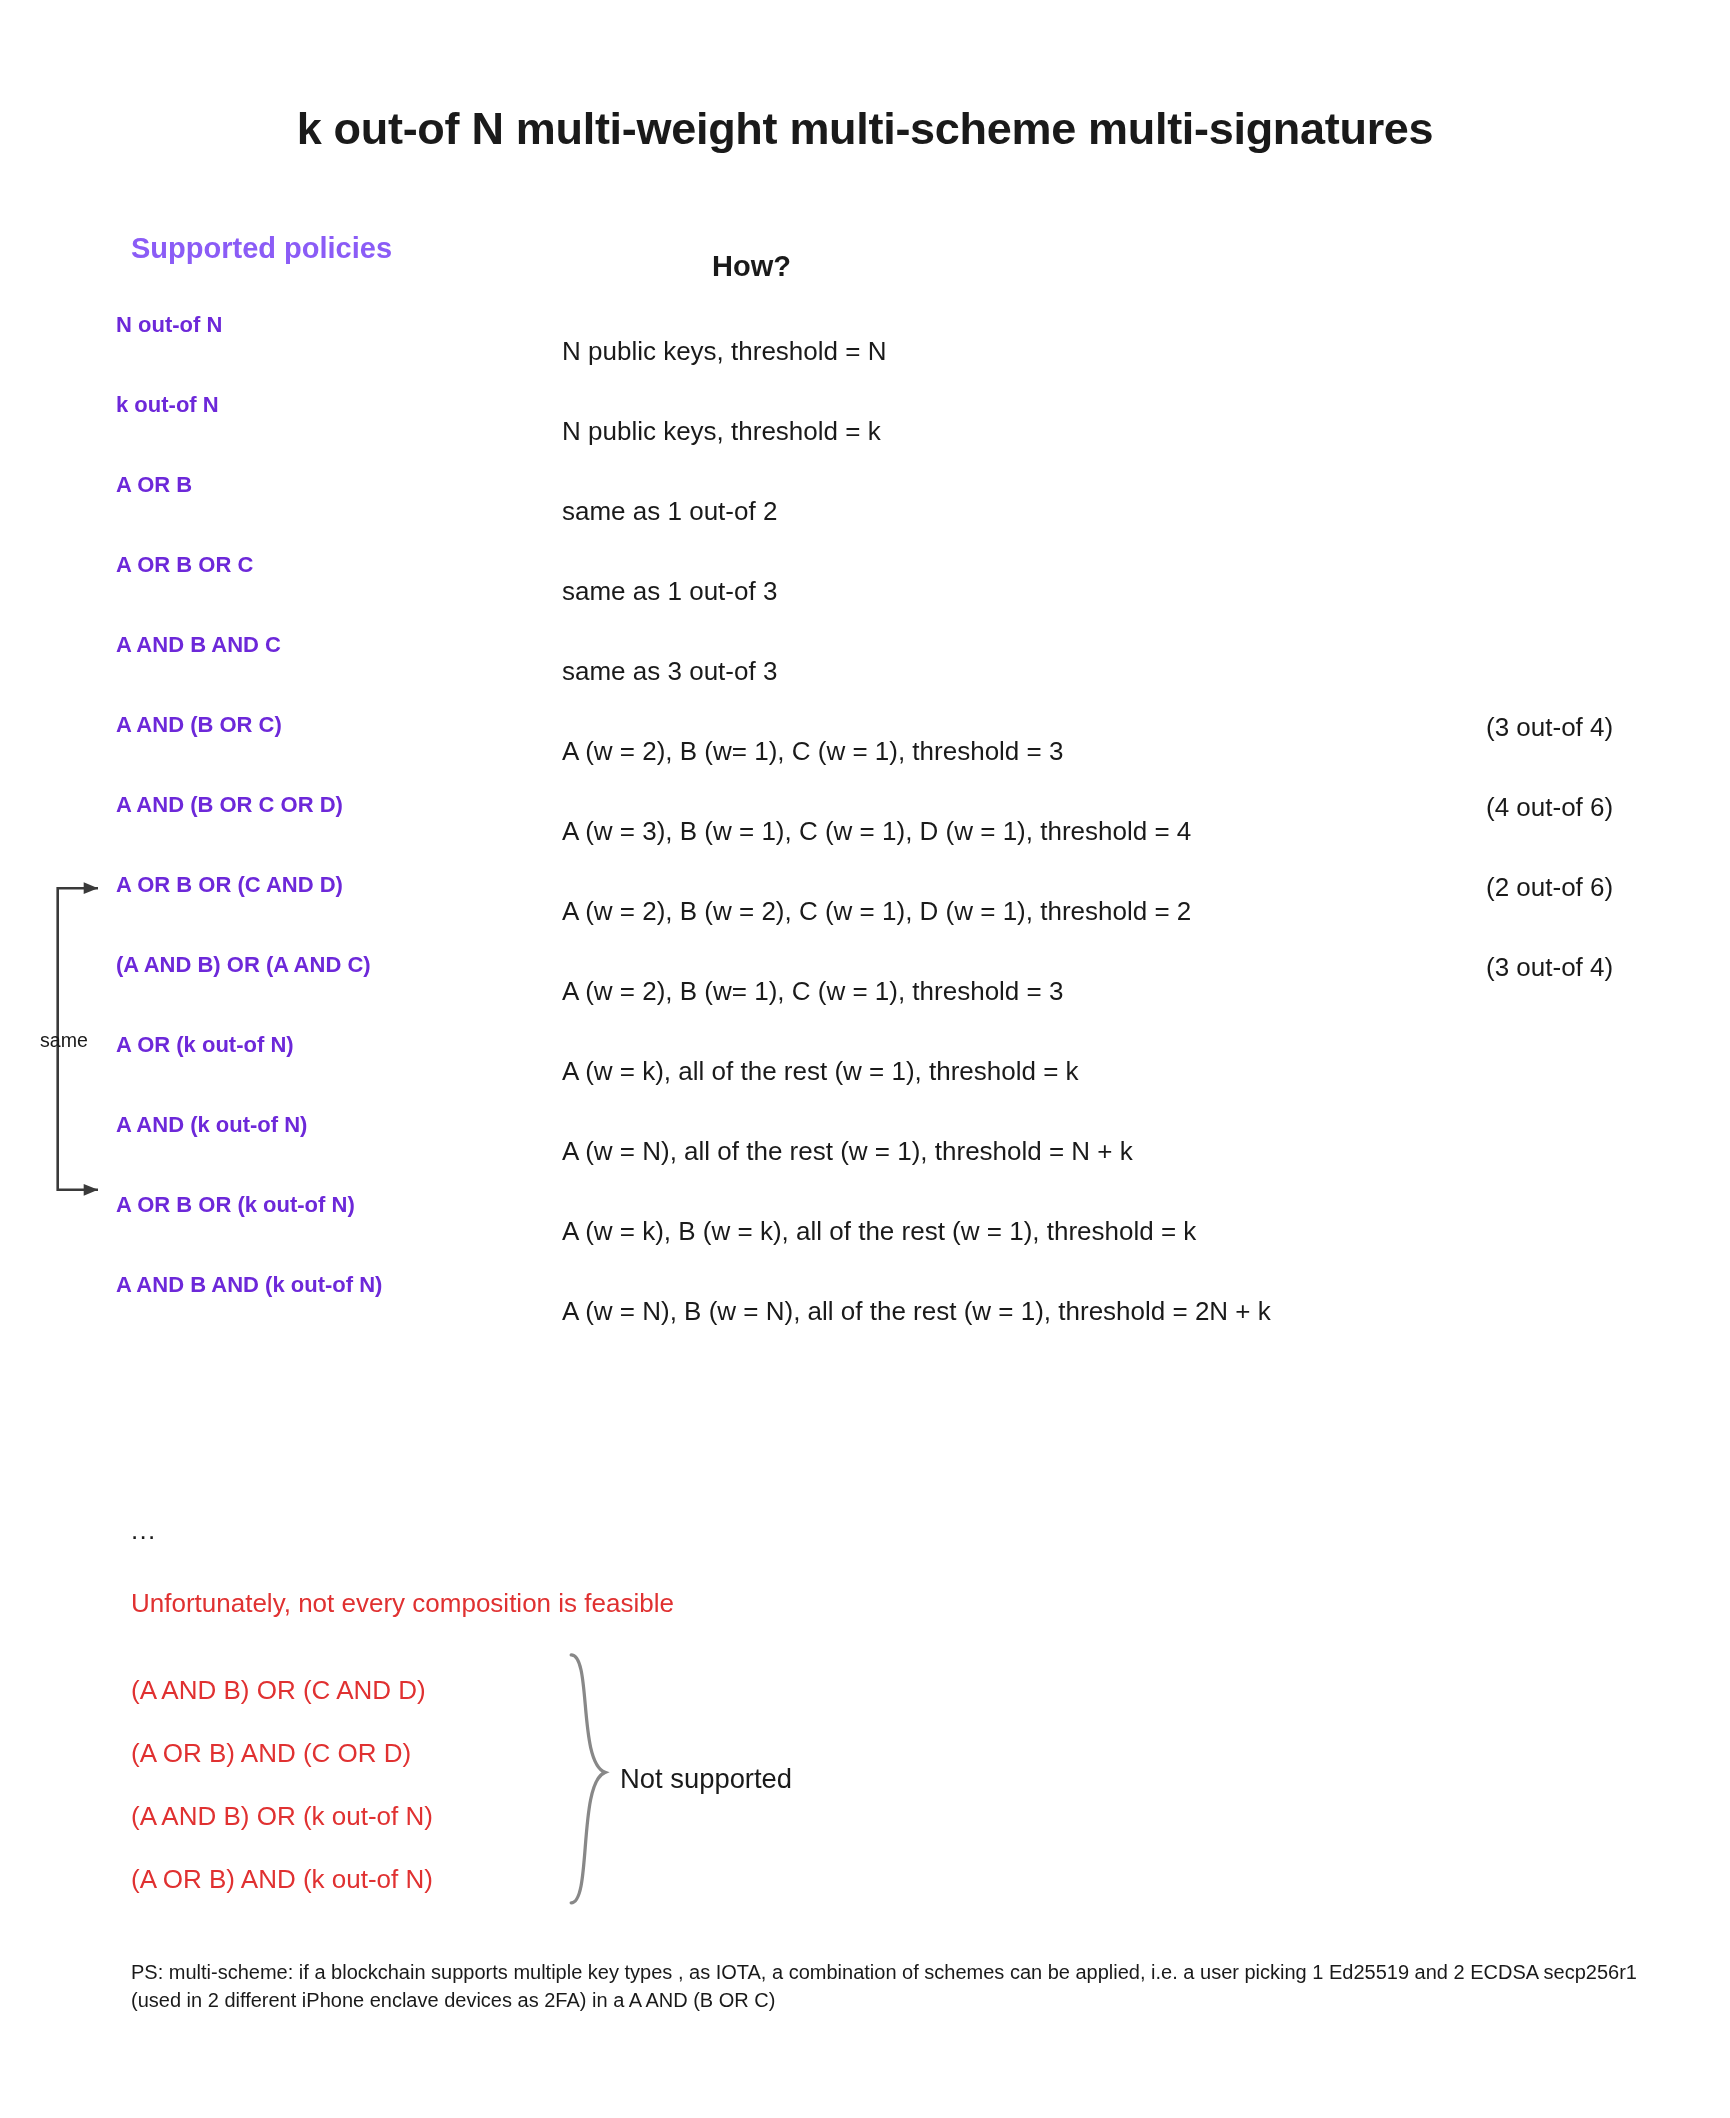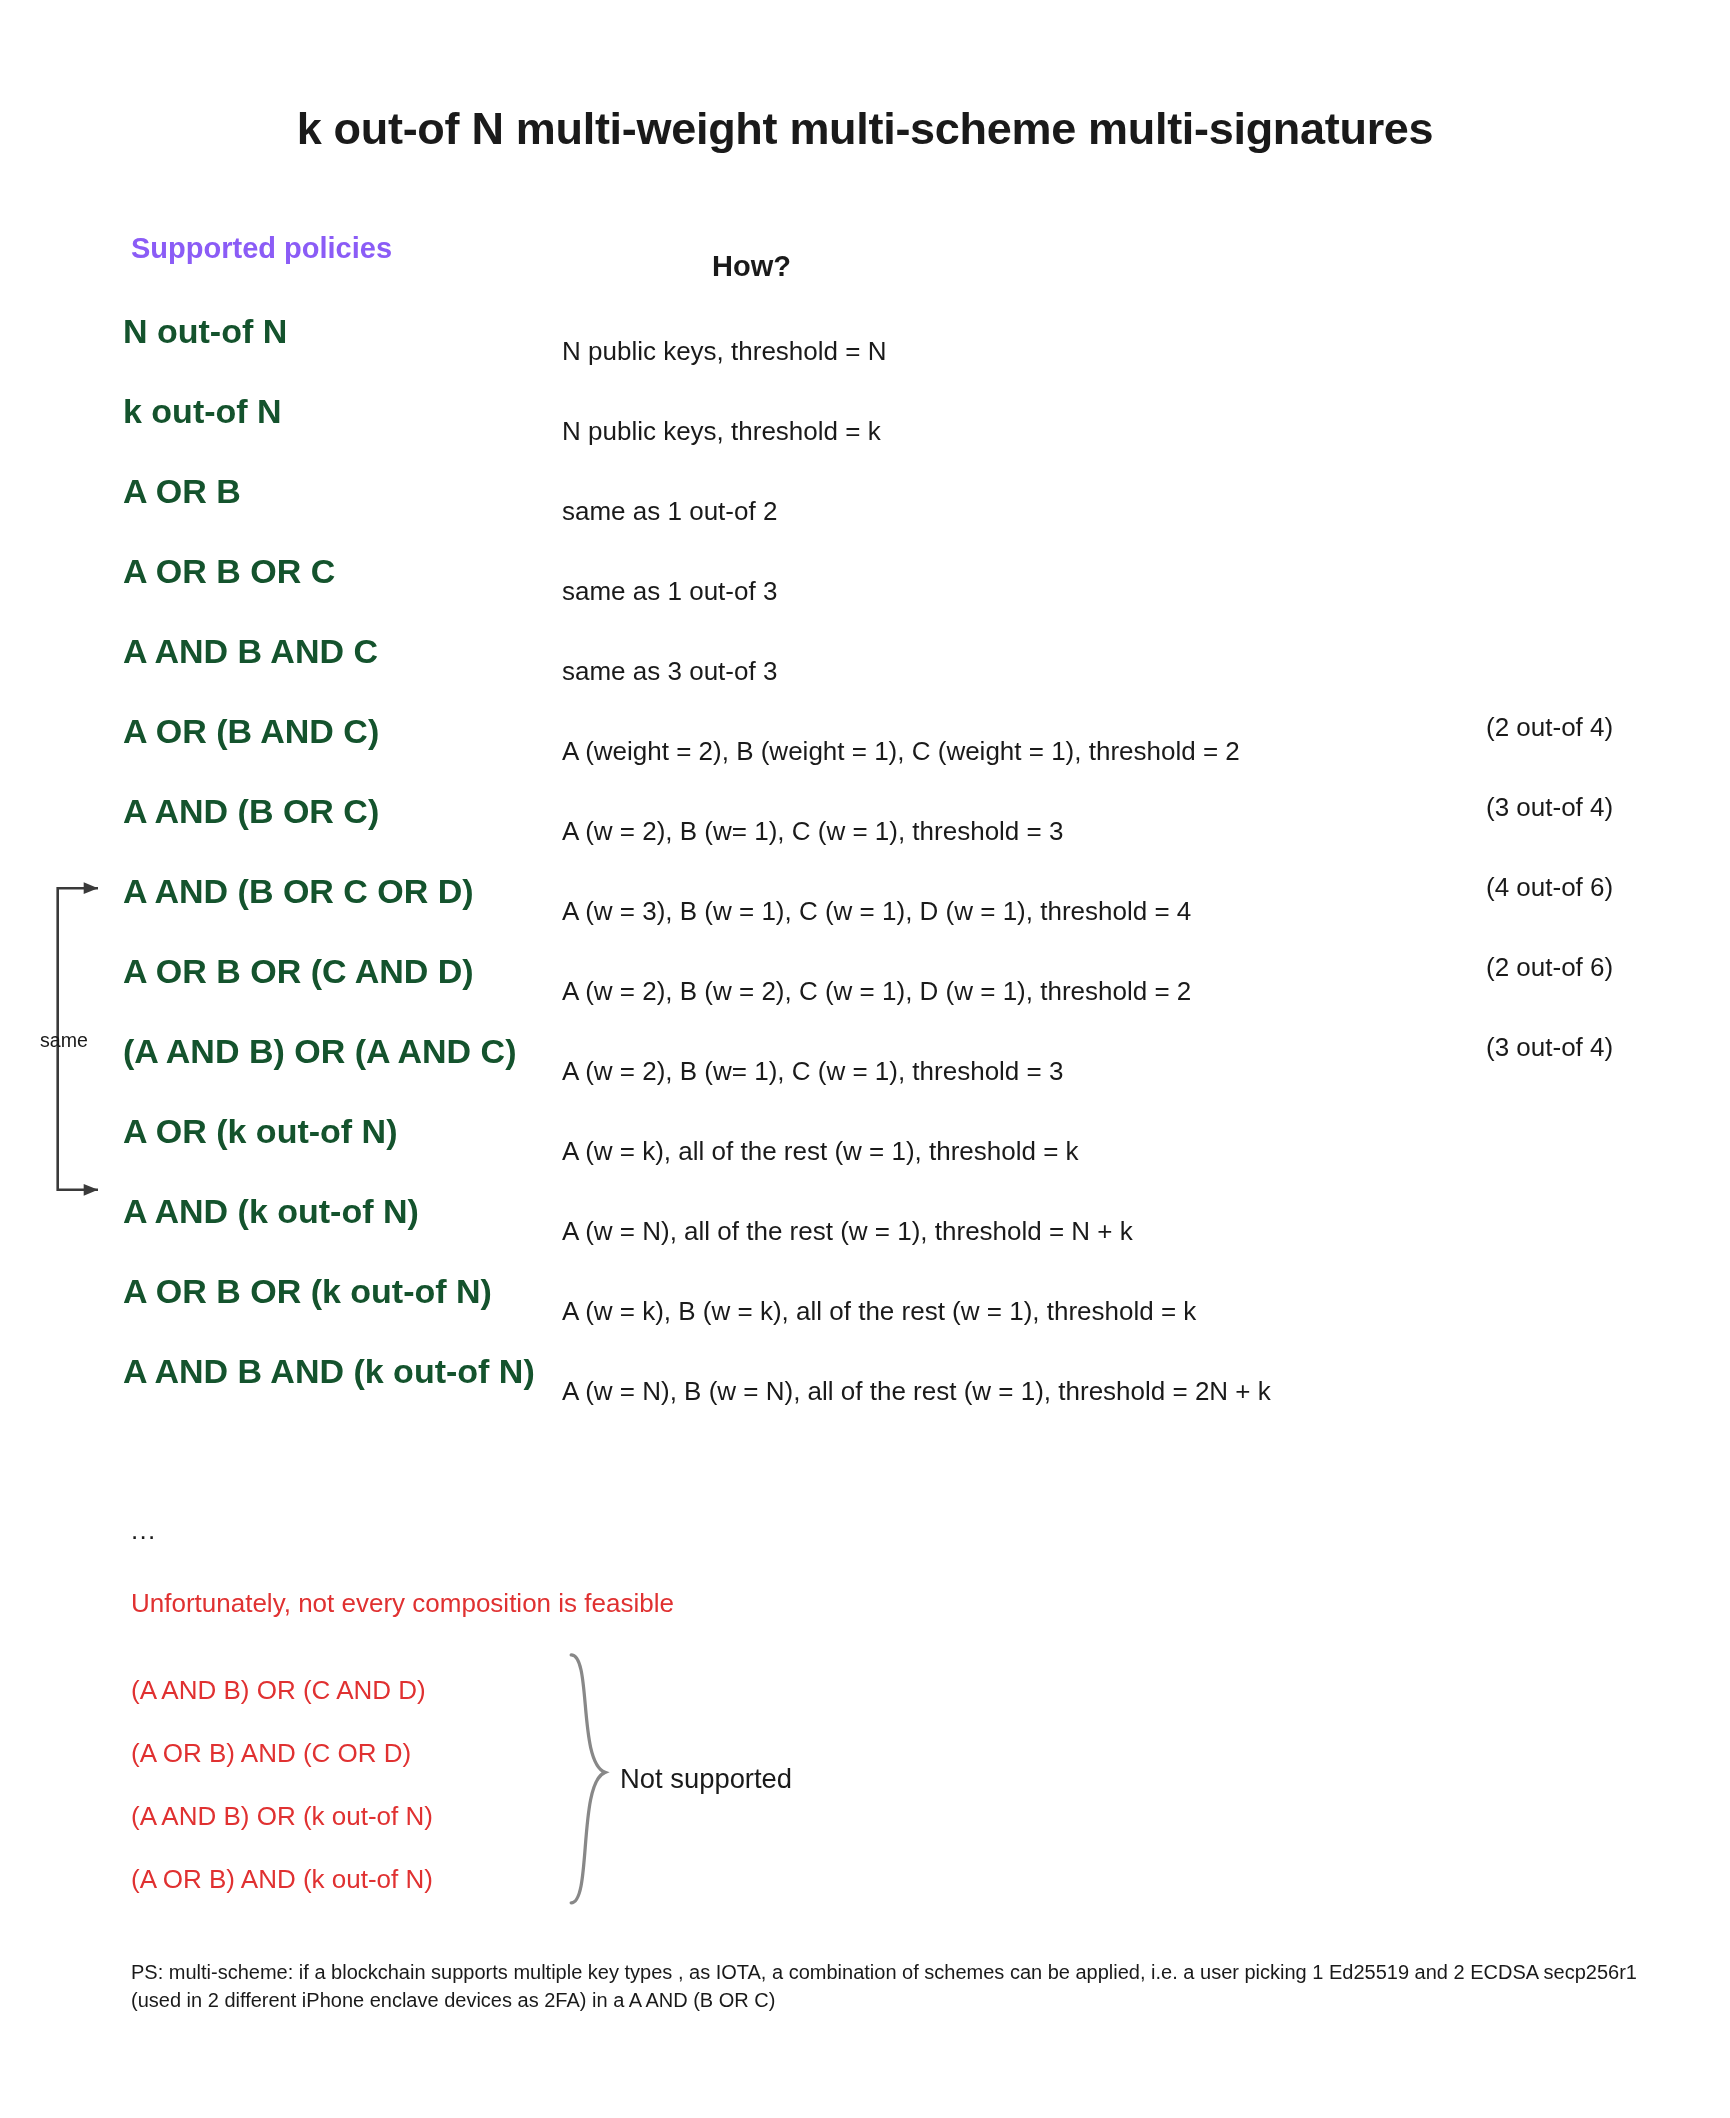--- a/index.html
+++ b/index.html
@@ -59,25 +59,25 @@
     width: 1730px;
   }
 
   .row {
     position: relative;
     height: 80px;
   }
 
   .policy {
     position: absolute;
-    left: 123px;
+    left: 116px;
     top: 0;
-    font-size: 34px;
-    font-weight: bold;
-    color: #14532d;
+    font-size: 22px;
+    font-weight: bold;
+    color: #6d28d9;
     white-space: nowrap;
   }
   .how {
     position: absolute;
     left: 562px;
     top: 0;
     font-size: 26px;
     font-weight: normal;
     color: #1a1a1a;
     white-space: nowrap;
@@ -200,25 +200,20 @@
       <span class="equiv"></span>
     </div>
 
 
     <div class="row">
       <span class="policy">A AND B AND C</span>
       <span class="how">same as 3 out-of 3</span>
       <span class="equiv"></span>
     </div>
 
-    <div class="row">
-      <span class="policy">A OR (B AND C)</span>
-      <span class="how">A (weight = 2), B (weight = 1), C (weight = 1), threshold = 2</span>
-      <span class="equiv inline">(2 out-of 4)</span>
-    </div>
 
     <div class="row">
       <span class="policy">A AND (B OR C)</span>
       <span class="how">A (w = 2), B (w= 1), C (w = 1), threshold = 3</span>
       <span class="equiv">(3 out-of 4)</span>
     </div>
 
     <div class="row">
       <span class="policy">A AND (B OR C OR D)</span>
       <span class="how">A (w = 3), B (w = 1), C (w = 1), D (w = 1), threshold = 4</span>

